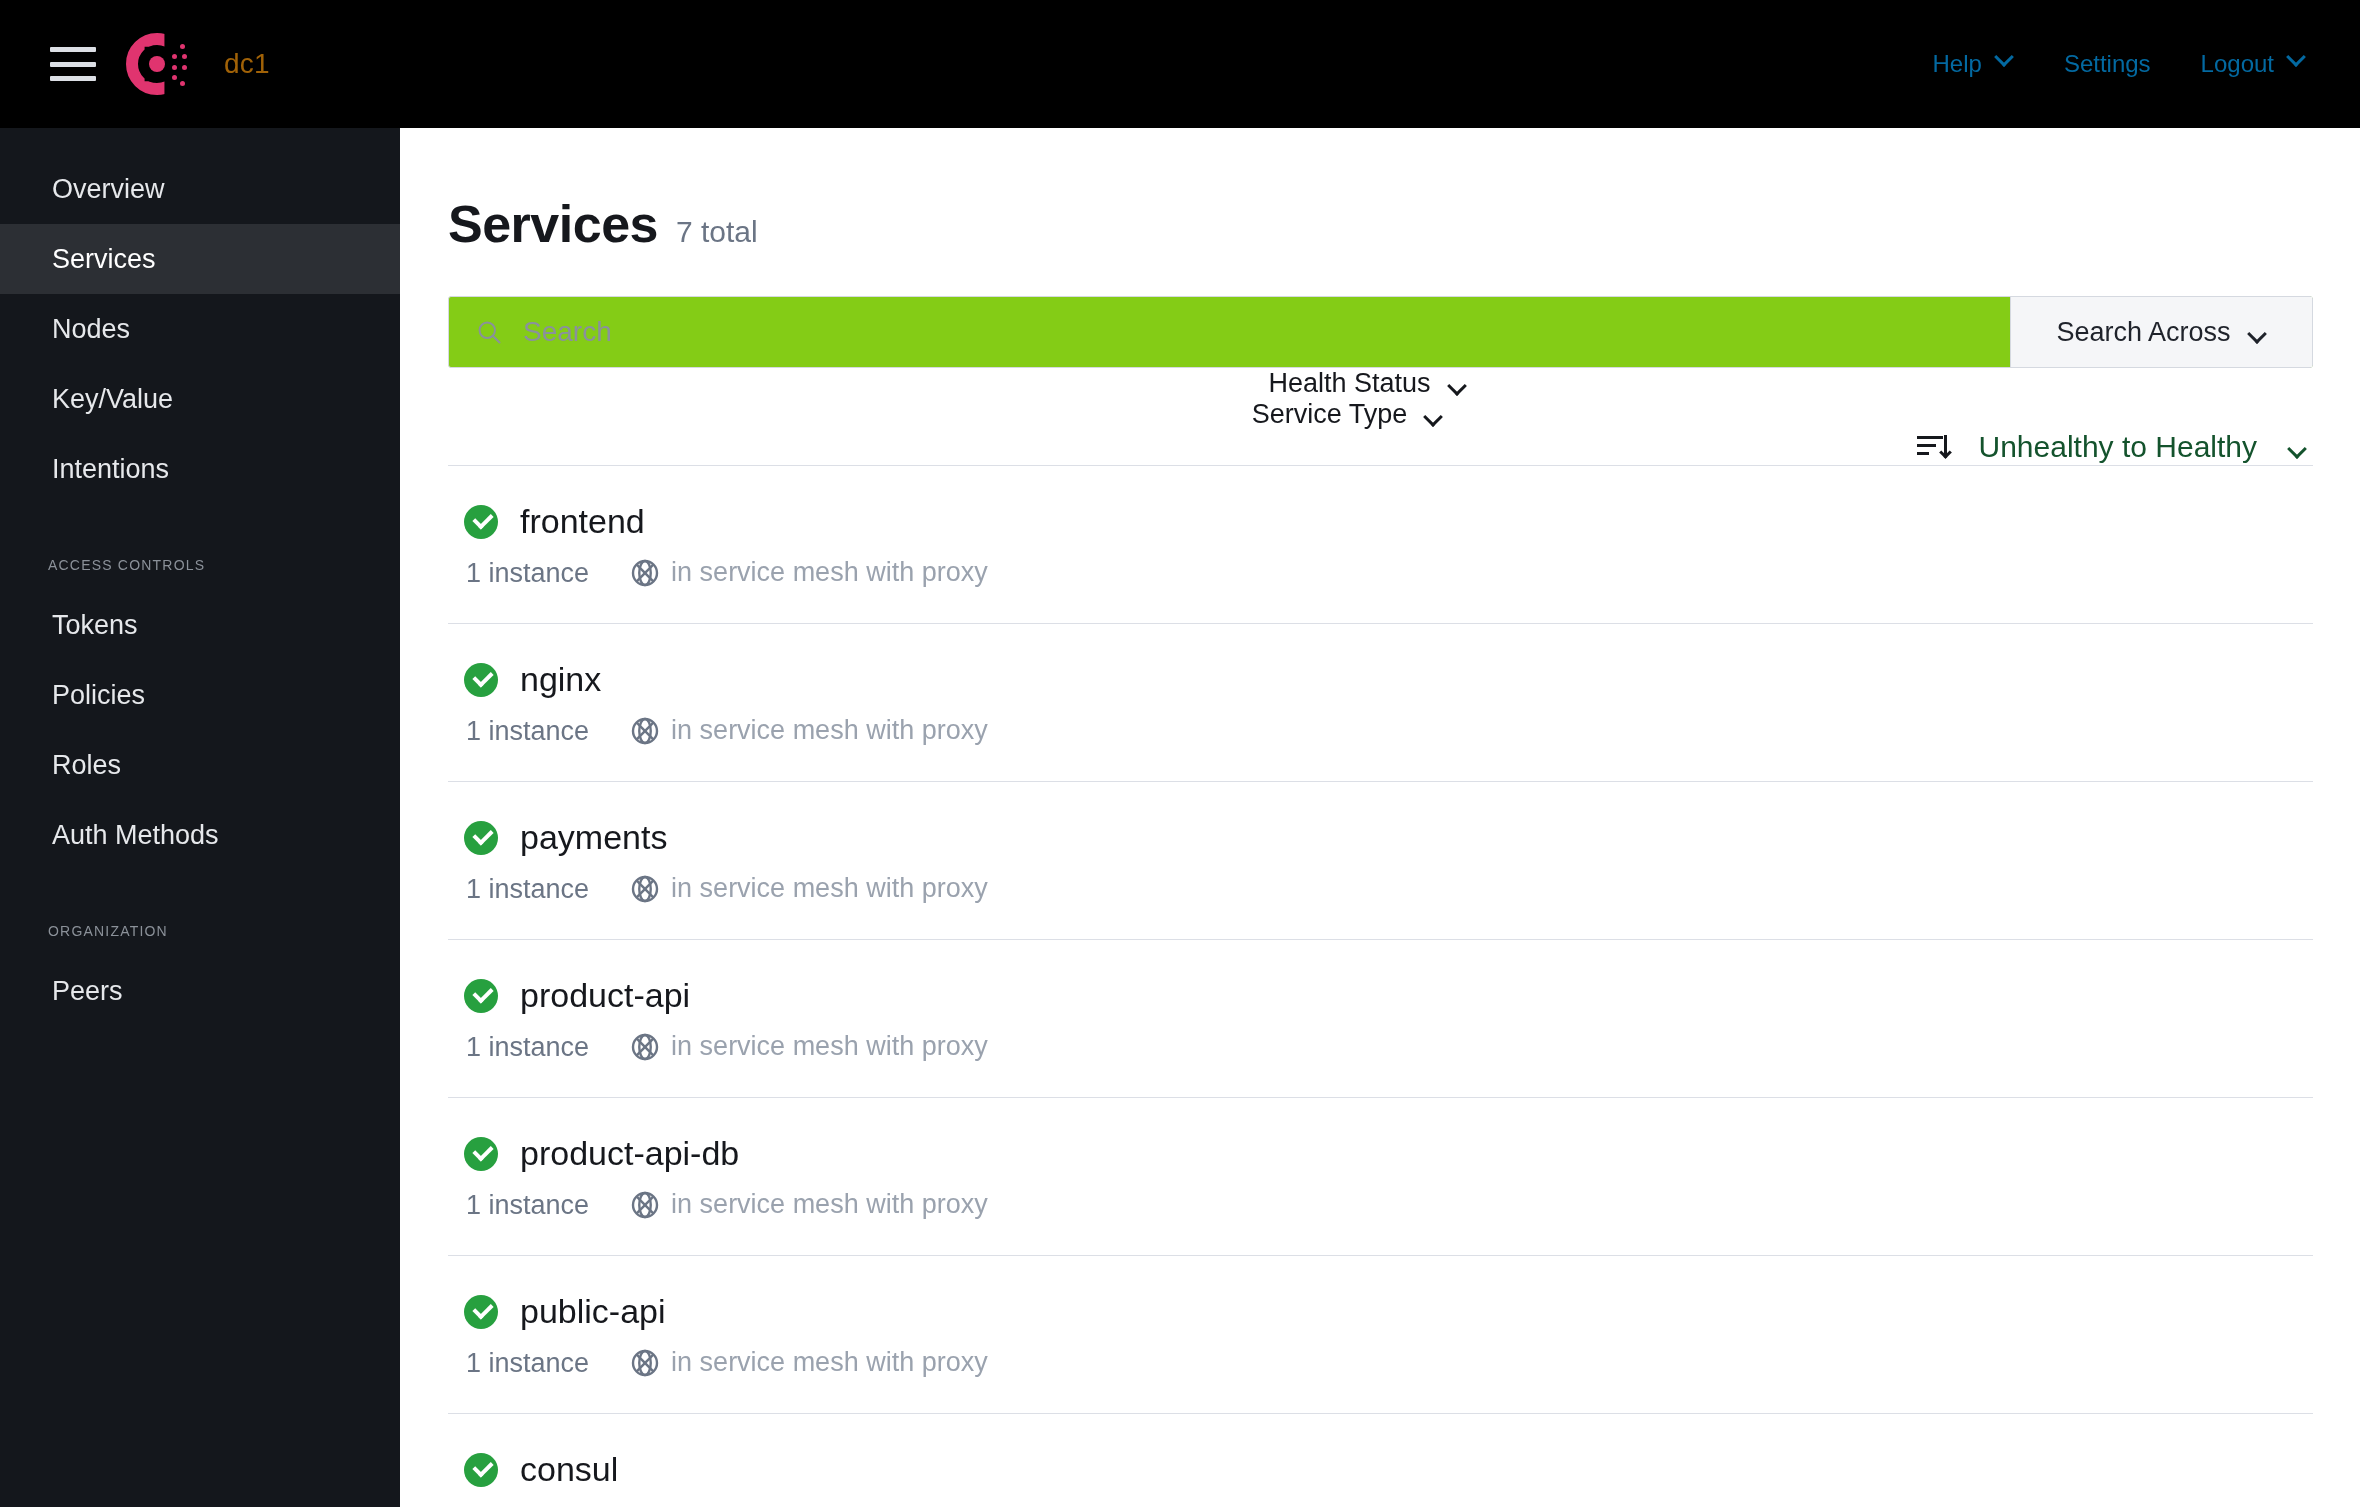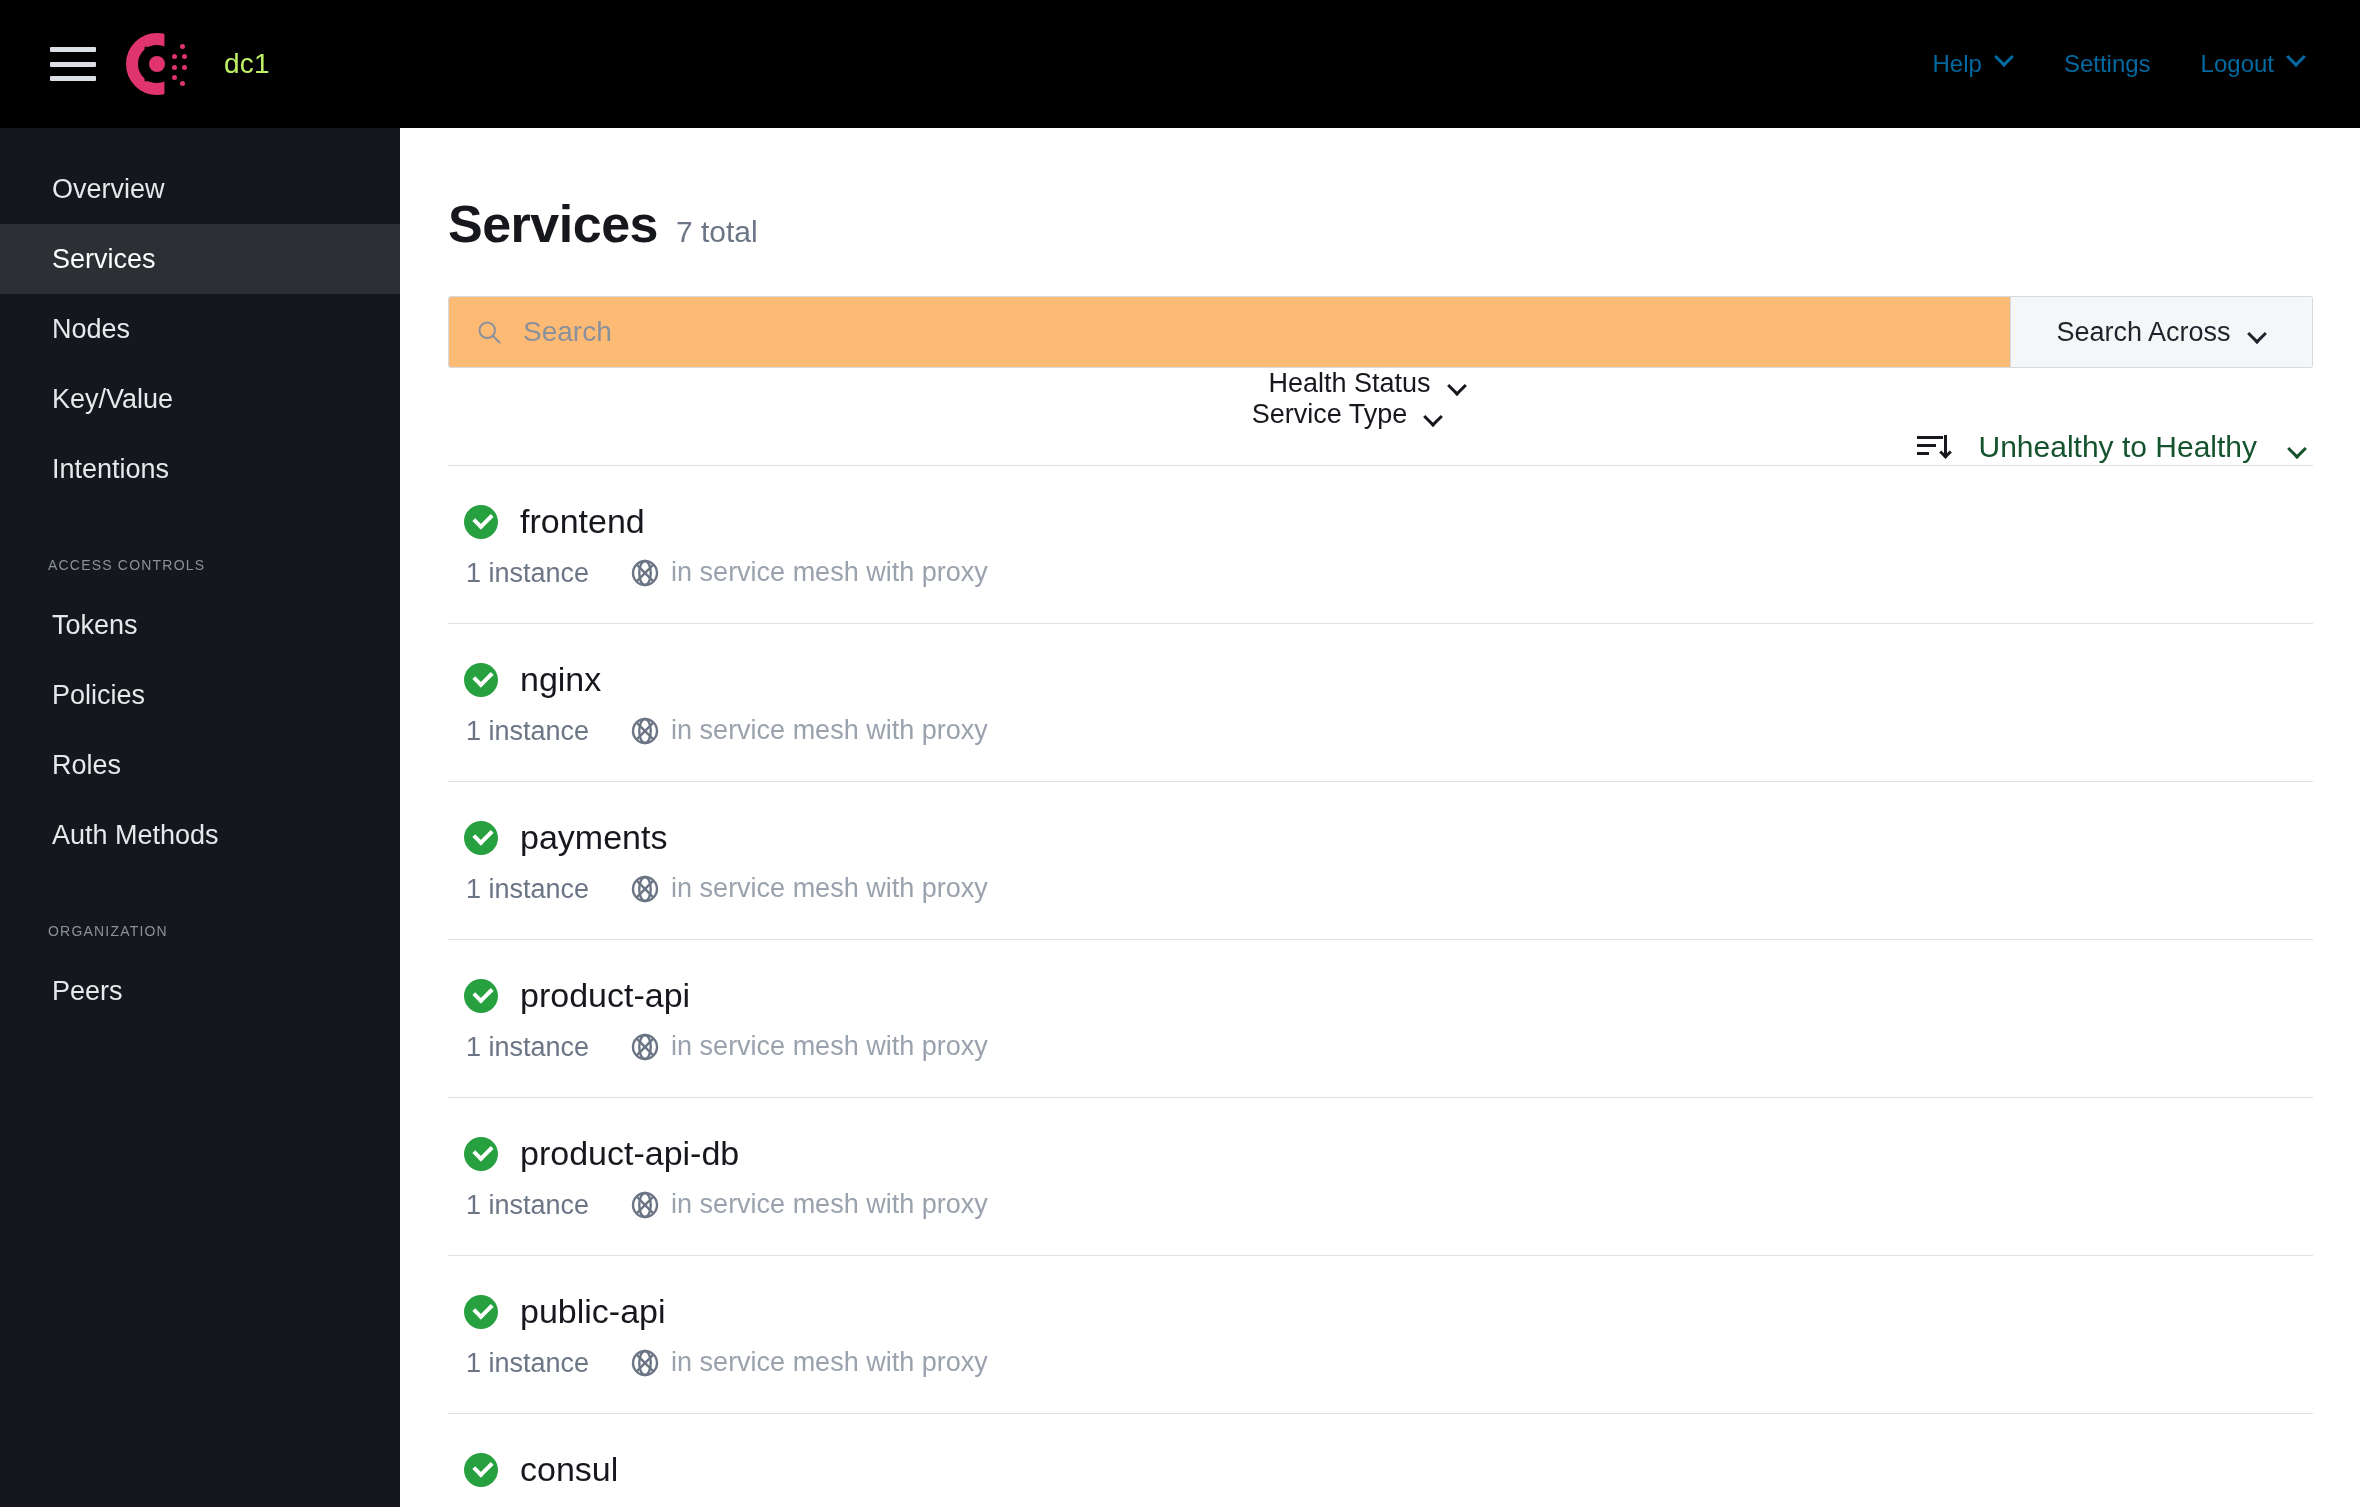--- a/index.html
+++ b/index.html
@@ -36,21 +36,21 @@
   }
   #logo .dots{
     position:absolute; left:46px; top:8px; width:22px; height:46px;
   }
   #logo .dots i{
     position:absolute; width:5px; height:5px; border-radius:50%; background:#e0346f;
   }
 
   #dcname{
     margin-left:36px;
-    color:#bef264; font-size:28px; letter-spacing:0.2px;
+    color:#a16207; font-size:28px; letter-spacing:0.2px;
   }
 
   #topnav{
     margin-left:auto; margin-right:54px;
     display:flex; align-items:center; gap:50px;
   }
   .topnav-item{
     color:#0369a1; font-size:24px;
     display:flex; gap:14px; cursor:pointer;
   }
@@ -95,21 +95,21 @@
     display:flex; align-items:baseline; gap:18px;
   }
   #page-title{ font-size:52px; font-weight:bold; color:#16181d; letter-spacing:-0.5px; }
   #page-total{ font-size:30px; color:#6b7585; }
 
   #toolbar{ margin:42px 0 0 48px; width:1865px; }
 
   #searchrow{
     display:flex; height:72px;
     border:1px solid #d5d9e0; border-radius:3px;
-    background:#fdba74;
+    background:#84cc16;
   }
   #searchbox{
     flex:1; display:flex; align-items:center; gap:20px; padding-left:26px;
   }
   #search-input{
     border:none; outline:none; background:transparent;
     font-family:"Liberation Sans", sans-serif;
     font-size:28px; color:#3b4048; width:92%;
   }
   #search-input::placeholder{ color:#8a919c; }

